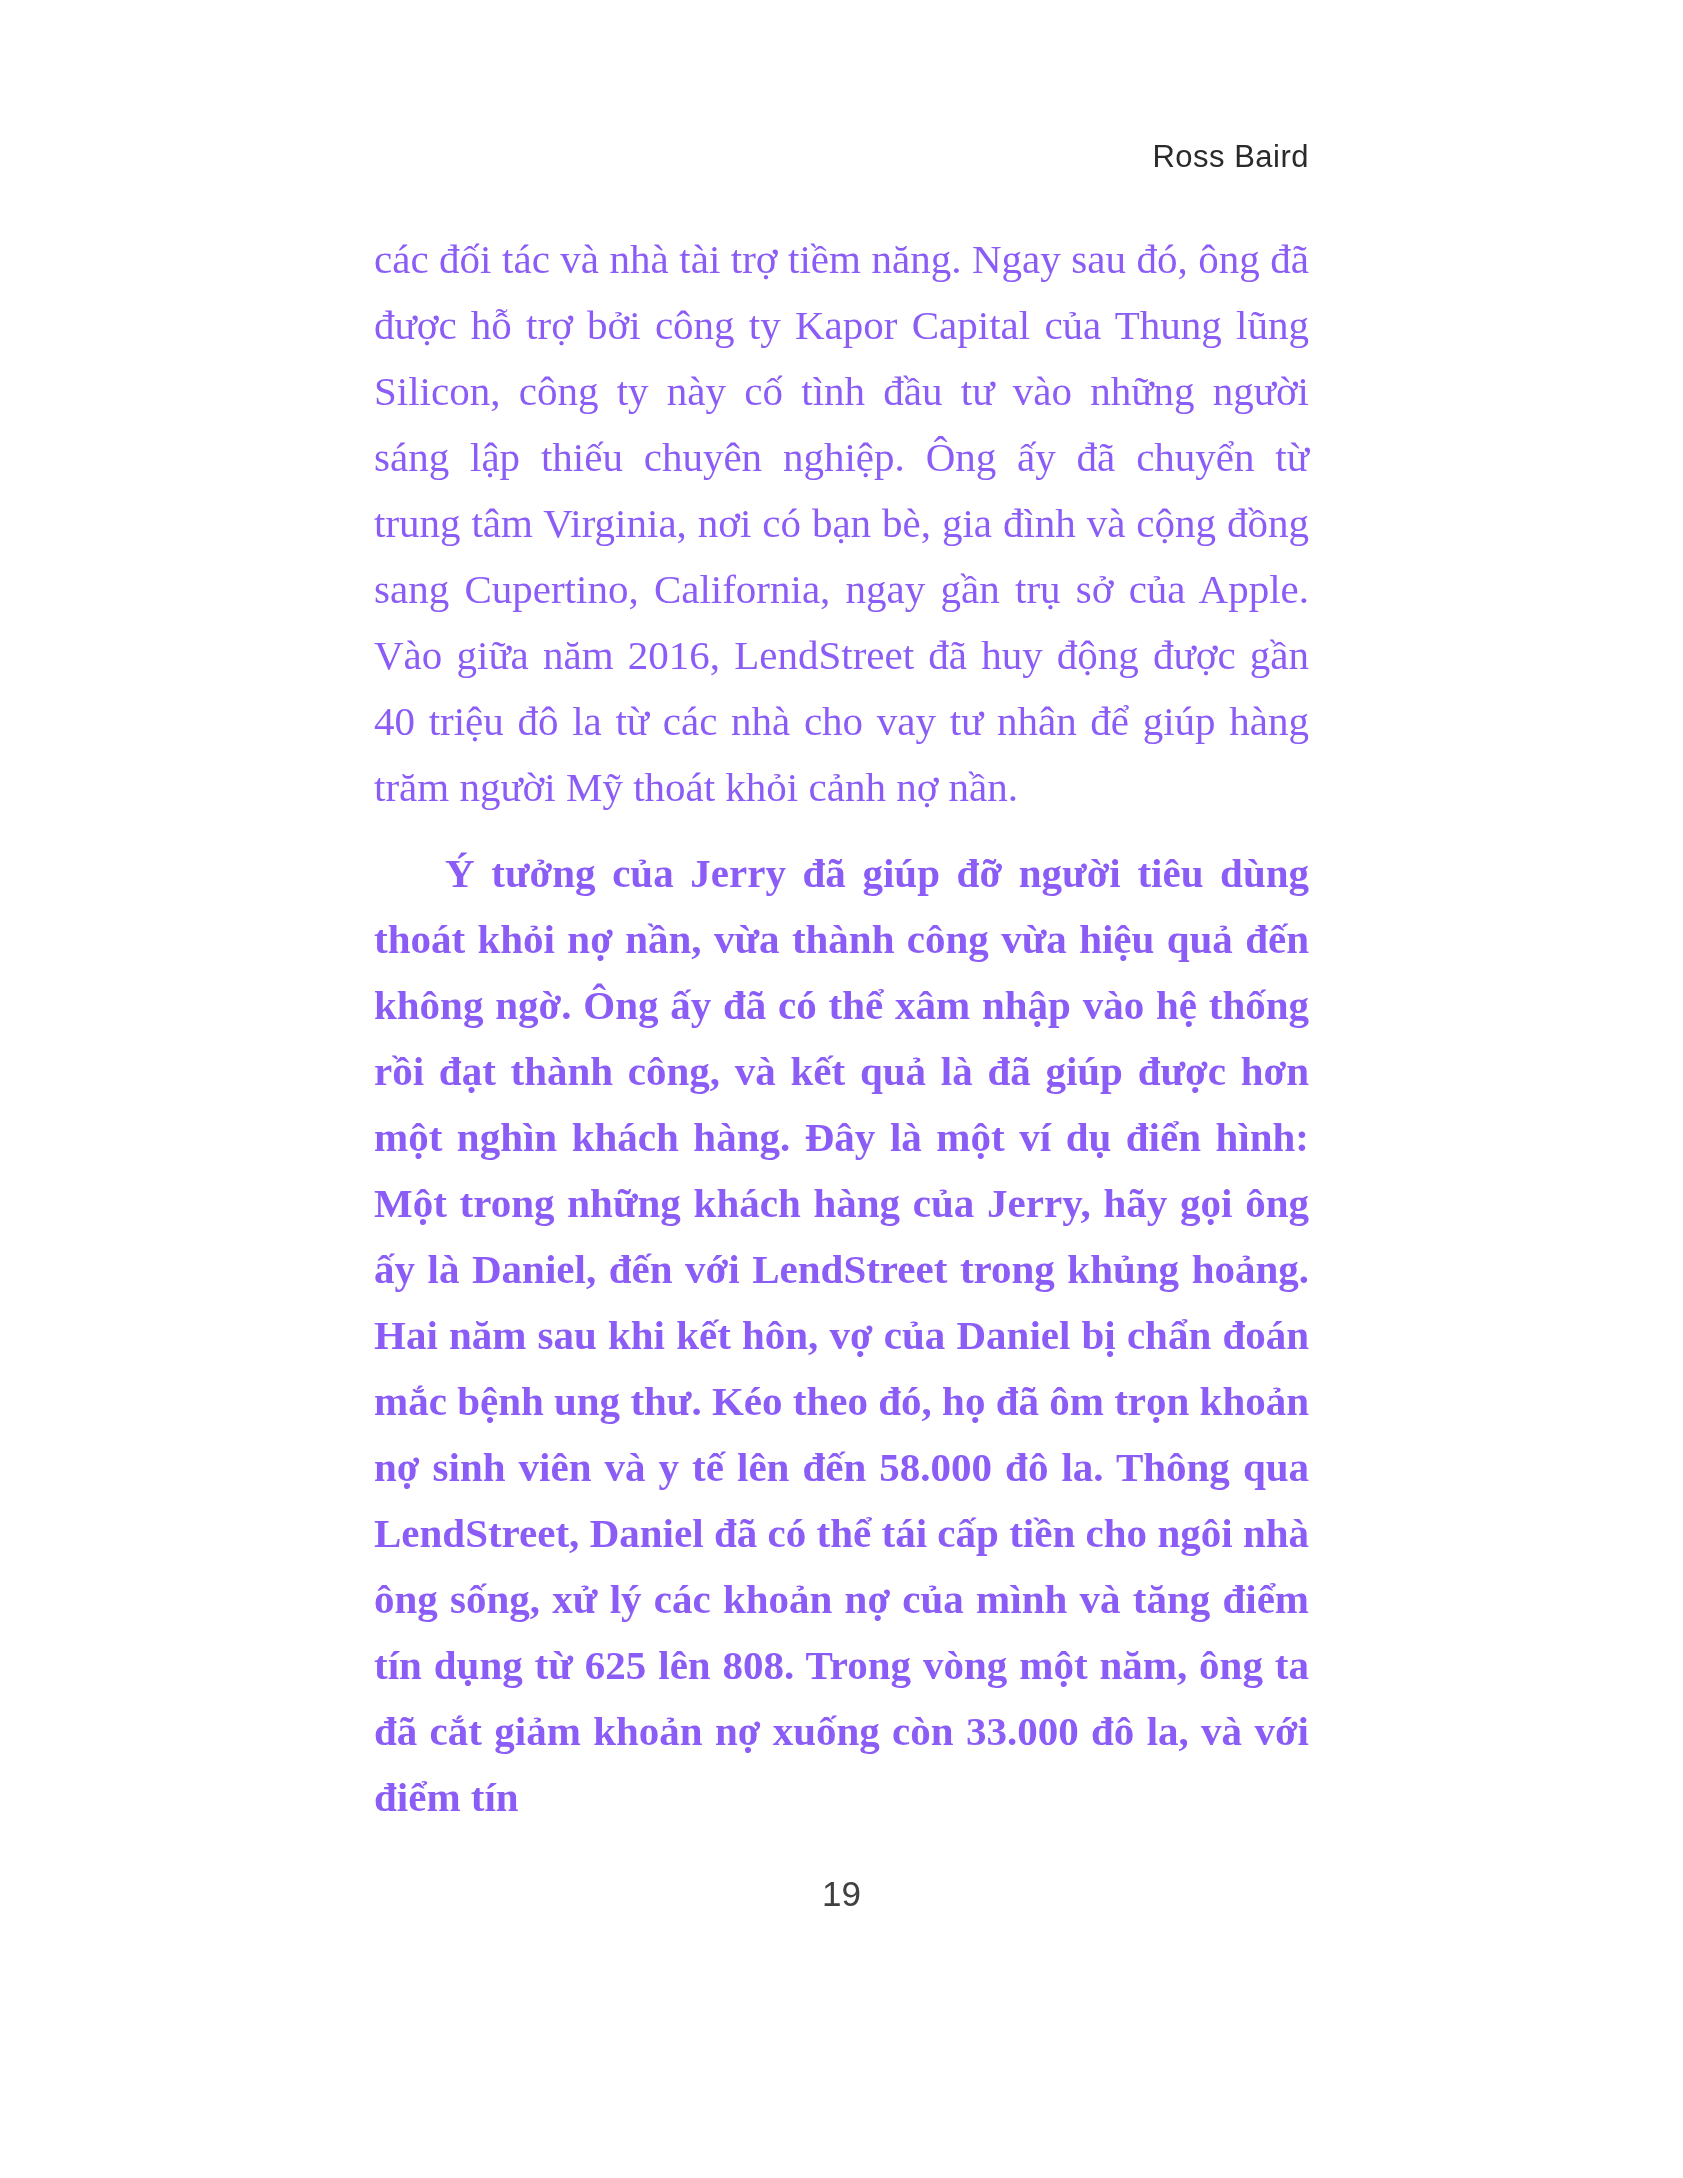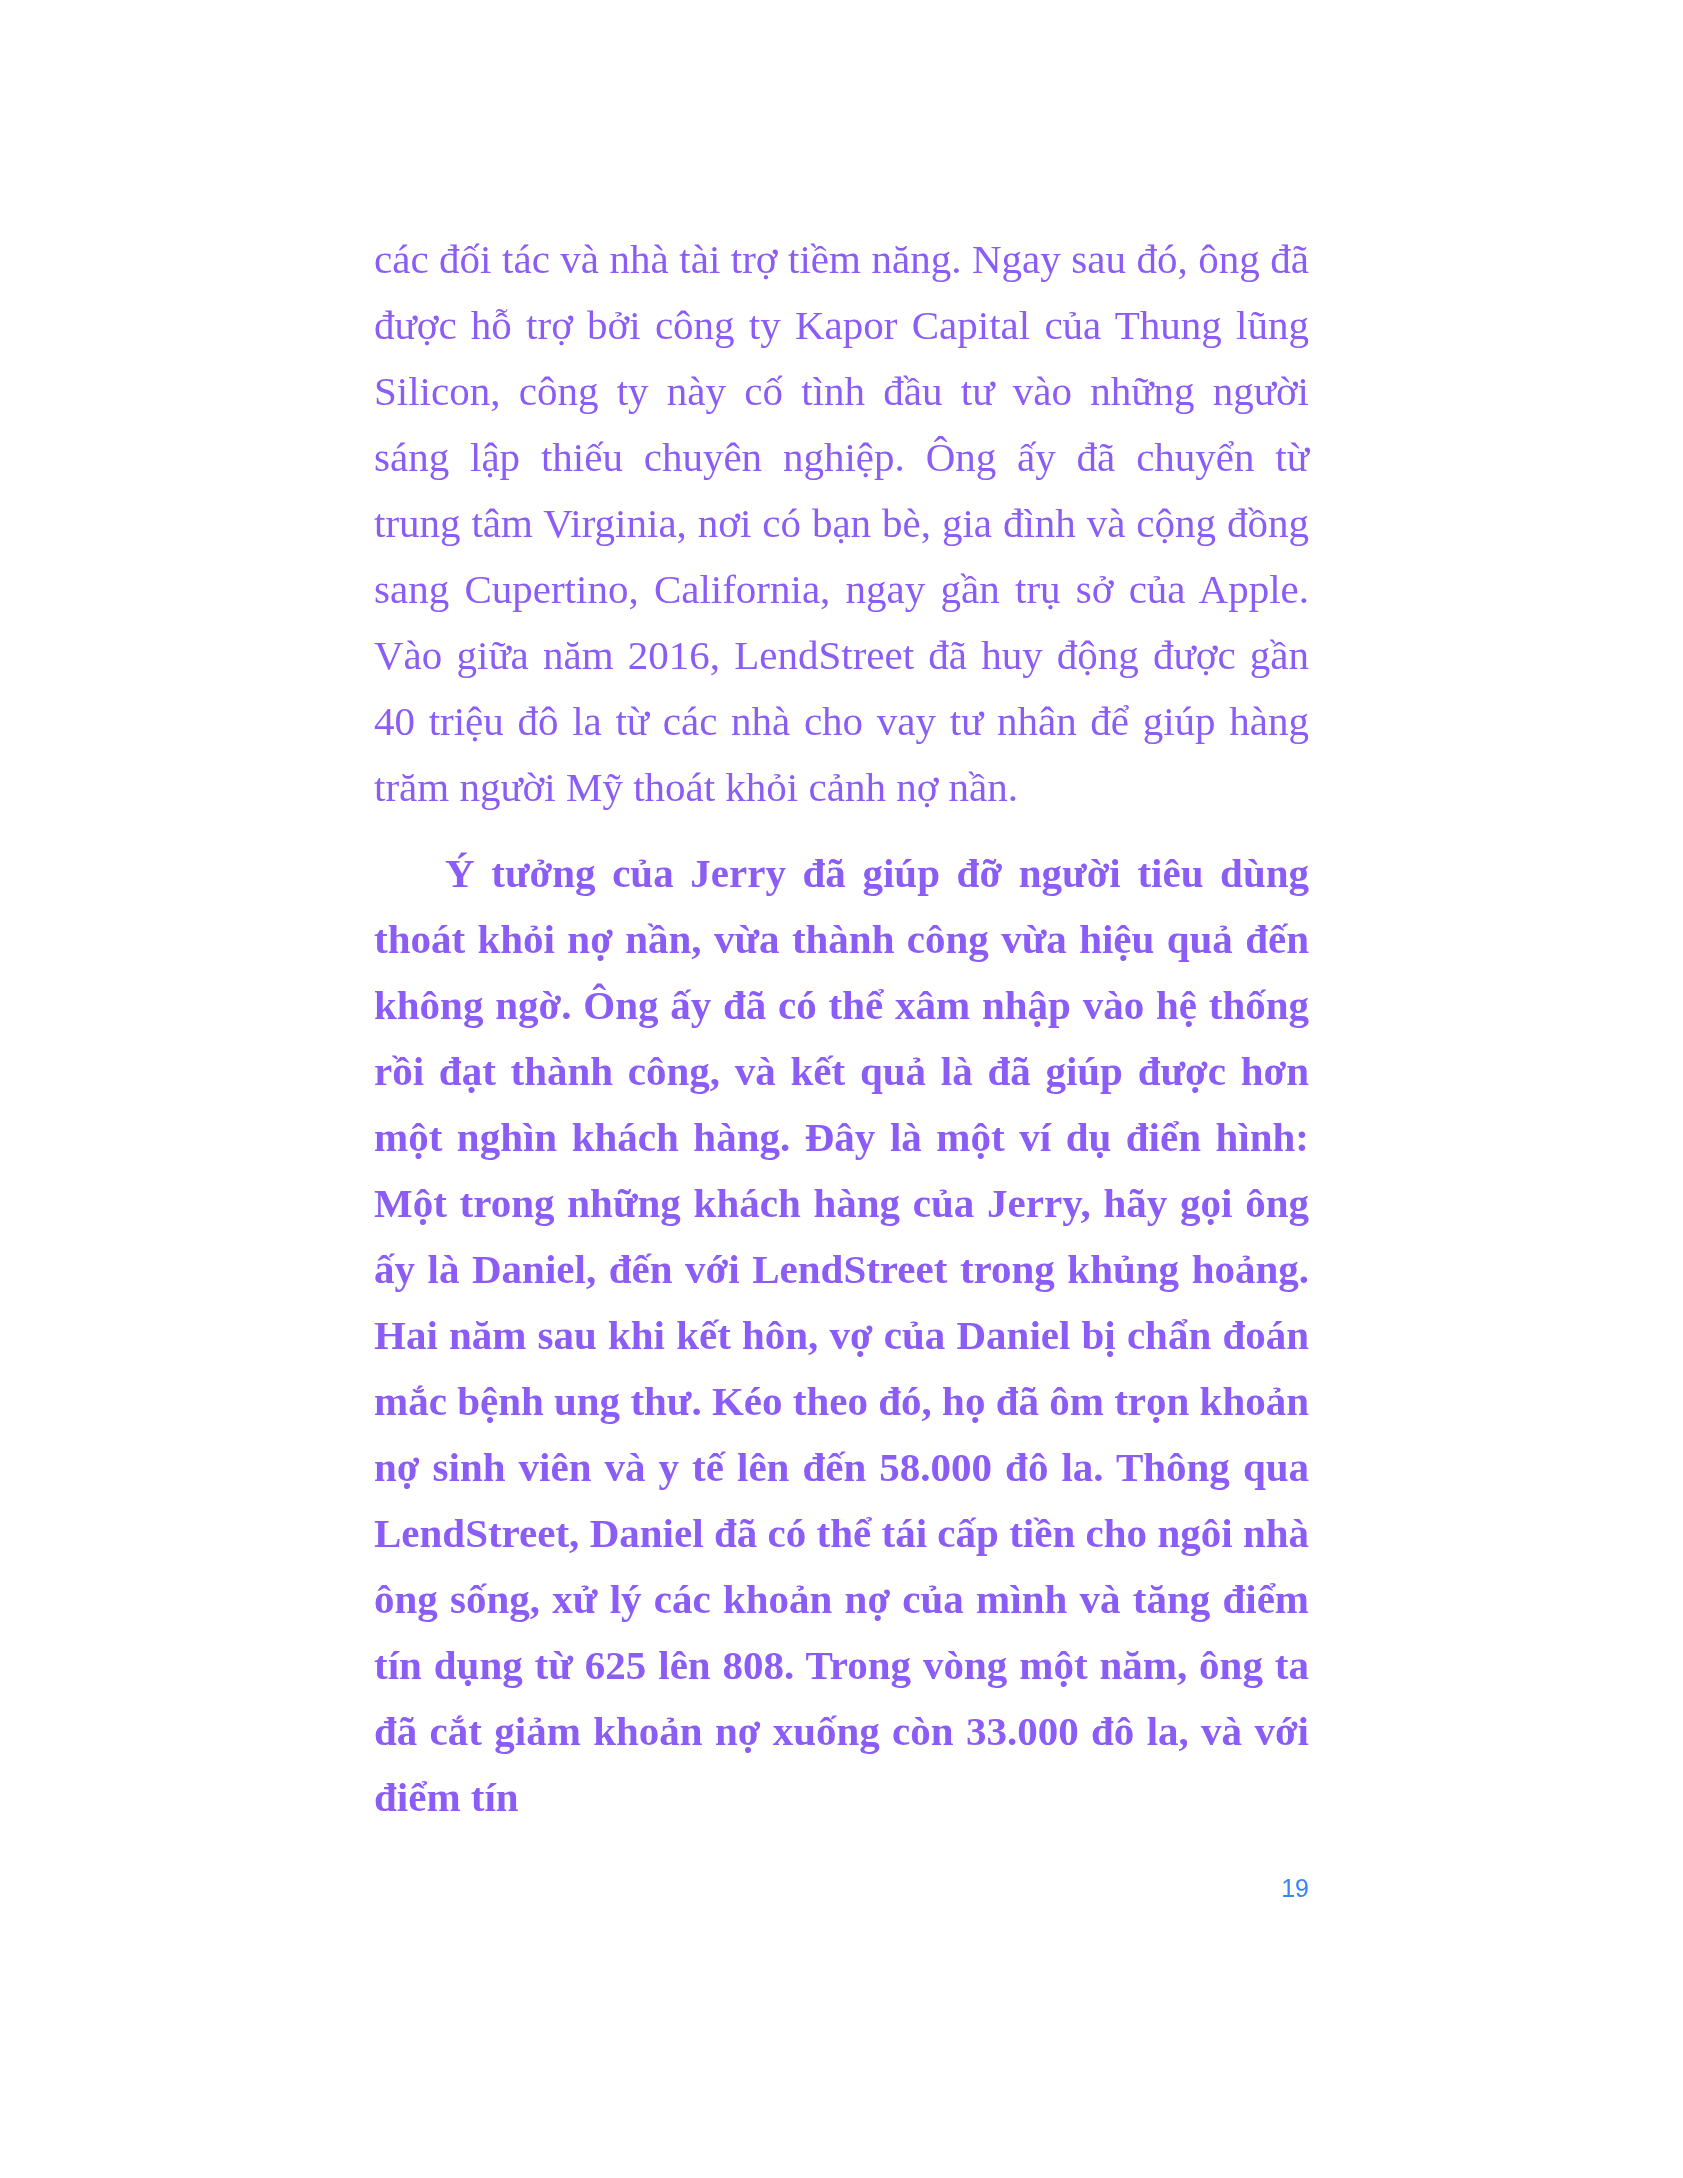--- a/index.html
+++ b/index.html
@@ -43,31 +43,32 @@
   }
   .text-block p.indent-first {
     text-indent: 71px;
     font-weight: bold;
   }
   .page-number {
     position: absolute;
     top: 1874px;
     left: 374px;
     width: 935px;
-    text-align: right;
+    text-align: center;
     font-family: "Liberation Sans", sans-serif;
-    font-size: 25px;
-    color: #3b82f6;
+    font-size: 35px;
+    color: #404040;
   }
 </style>
 </head>
 <body>
 
 <div class="page">
 
+  <div class="running-header">Ross Baird</div>
 
   <div class="text-block">
     <p>các đối tác và nhà tài trợ tiềm năng. Ngay sau đó, ông đã được hỗ trợ bởi công ty Kapor Capital của Thung lũng Silicon, công ty này cố tình đầu tư vào những người sáng lập thiếu chuyên nghiệp. Ông ấy đã chuyển từ trung tâm Virginia, nơi có bạn bè, gia đình và cộng đồng sang Cupertino, California, ngay gần trụ sở của Apple. Vào giữa năm 2016, LendStreet đã huy động được gần 40 triệu đô la từ các nhà cho vay tư nhân để giúp hàng trăm người Mỹ thoát khỏi cảnh nợ nần.</p>
     <p class="indent-first">Ý tưởng của Jerry đã giúp đỡ người tiêu dùng thoát khỏi nợ nần, vừa thành công vừa hiệu quả đến không ngờ. Ông ấy đã có thể xâm nhập vào hệ thống rồi đạt thành công, và kết quả là đã giúp được hơn một nghìn khách hàng. Đây là một ví dụ điển hình: Một trong những khách hàng của Jerry, hãy gọi ông ấy là Daniel, đến với LendStreet trong khủng hoảng. Hai năm sau khi kết hôn, vợ của Daniel bị chẩn đoán mắc bệnh ung thư. Kéo theo đó, họ đã ôm trọn khoản nợ sinh viên và y tế lên đến 58.000 đô la. Thông qua LendStreet, Daniel đã có thể tái cấp tiền cho ngôi nhà ông sống, xử lý các khoản nợ của mình và tăng điểm tín dụng từ 625 lên 808. Trong vòng một năm, ông ta đã cắt giảm khoản nợ xuống còn 33.000 đô la, và với điểm tín</p>
   </div>
 
   <div class="page-number">19</div>
 
 </div>
 

